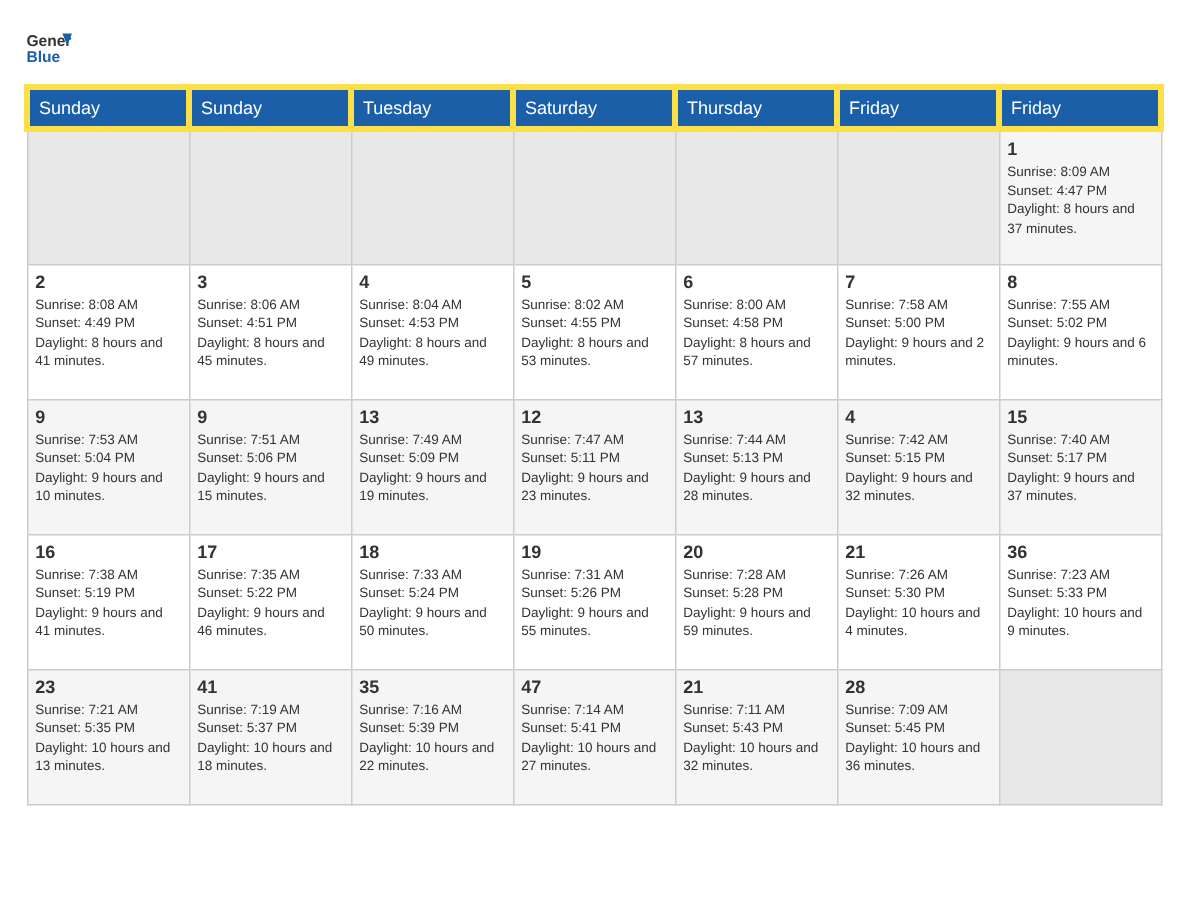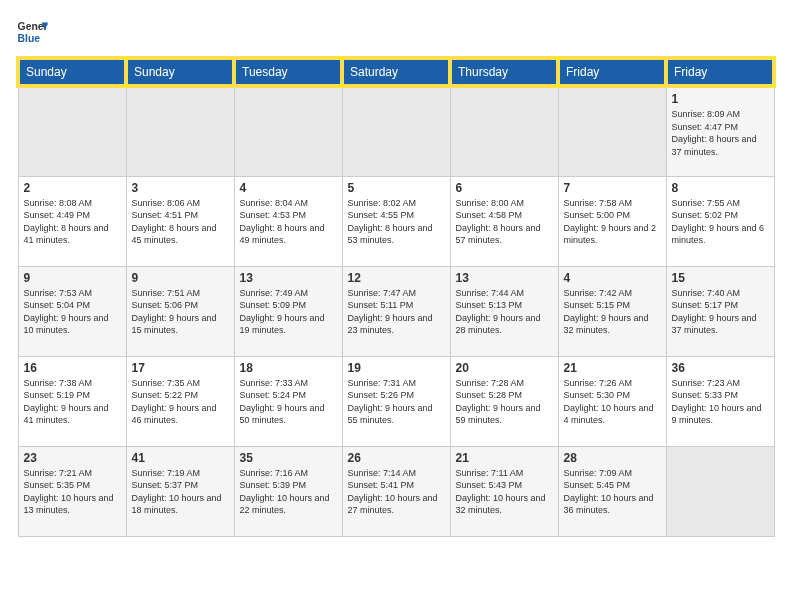--- a/index.html
+++ b/index.html
@@ -222,21 +222,21 @@
         </td>
         <td>
           <div class="day-number">41</div>
           <div class="day-info">Sunrise: 7:19 AM<br>Sunset: 5:37 PM<br>Daylight: 10 hours and 18 minutes.</div>
         </td>
         <td>
           <div class="day-number">35</div>
           <div class="day-info">Sunrise: 7:16 AM<br>Sunset: 5:39 PM<br>Daylight: 10 hours and 22 minutes.</div>
         </td>
         <td>
-          <div class="day-number">26</div>
+          <div class="day-number">47</div>
           <div class="day-info">Sunrise: 7:14 AM<br>Sunset: 5:41 PM<br>Daylight: 10 hours and 27 minutes.</div>
         </td>
         <td>
           <div class="day-number">21</div>
           <div class="day-info">Sunrise: 7:11 AM<br>Sunset: 5:43 PM<br>Daylight: 10 hours and 32 minutes.</div>
         </td>
         <td>
           <div class="day-number">28</div>
           <div class="day-info">Sunrise: 7:09 AM<br>Sunset: 5:45 PM<br>Daylight: 10 hours and 36 minutes.</div>
         </td>

